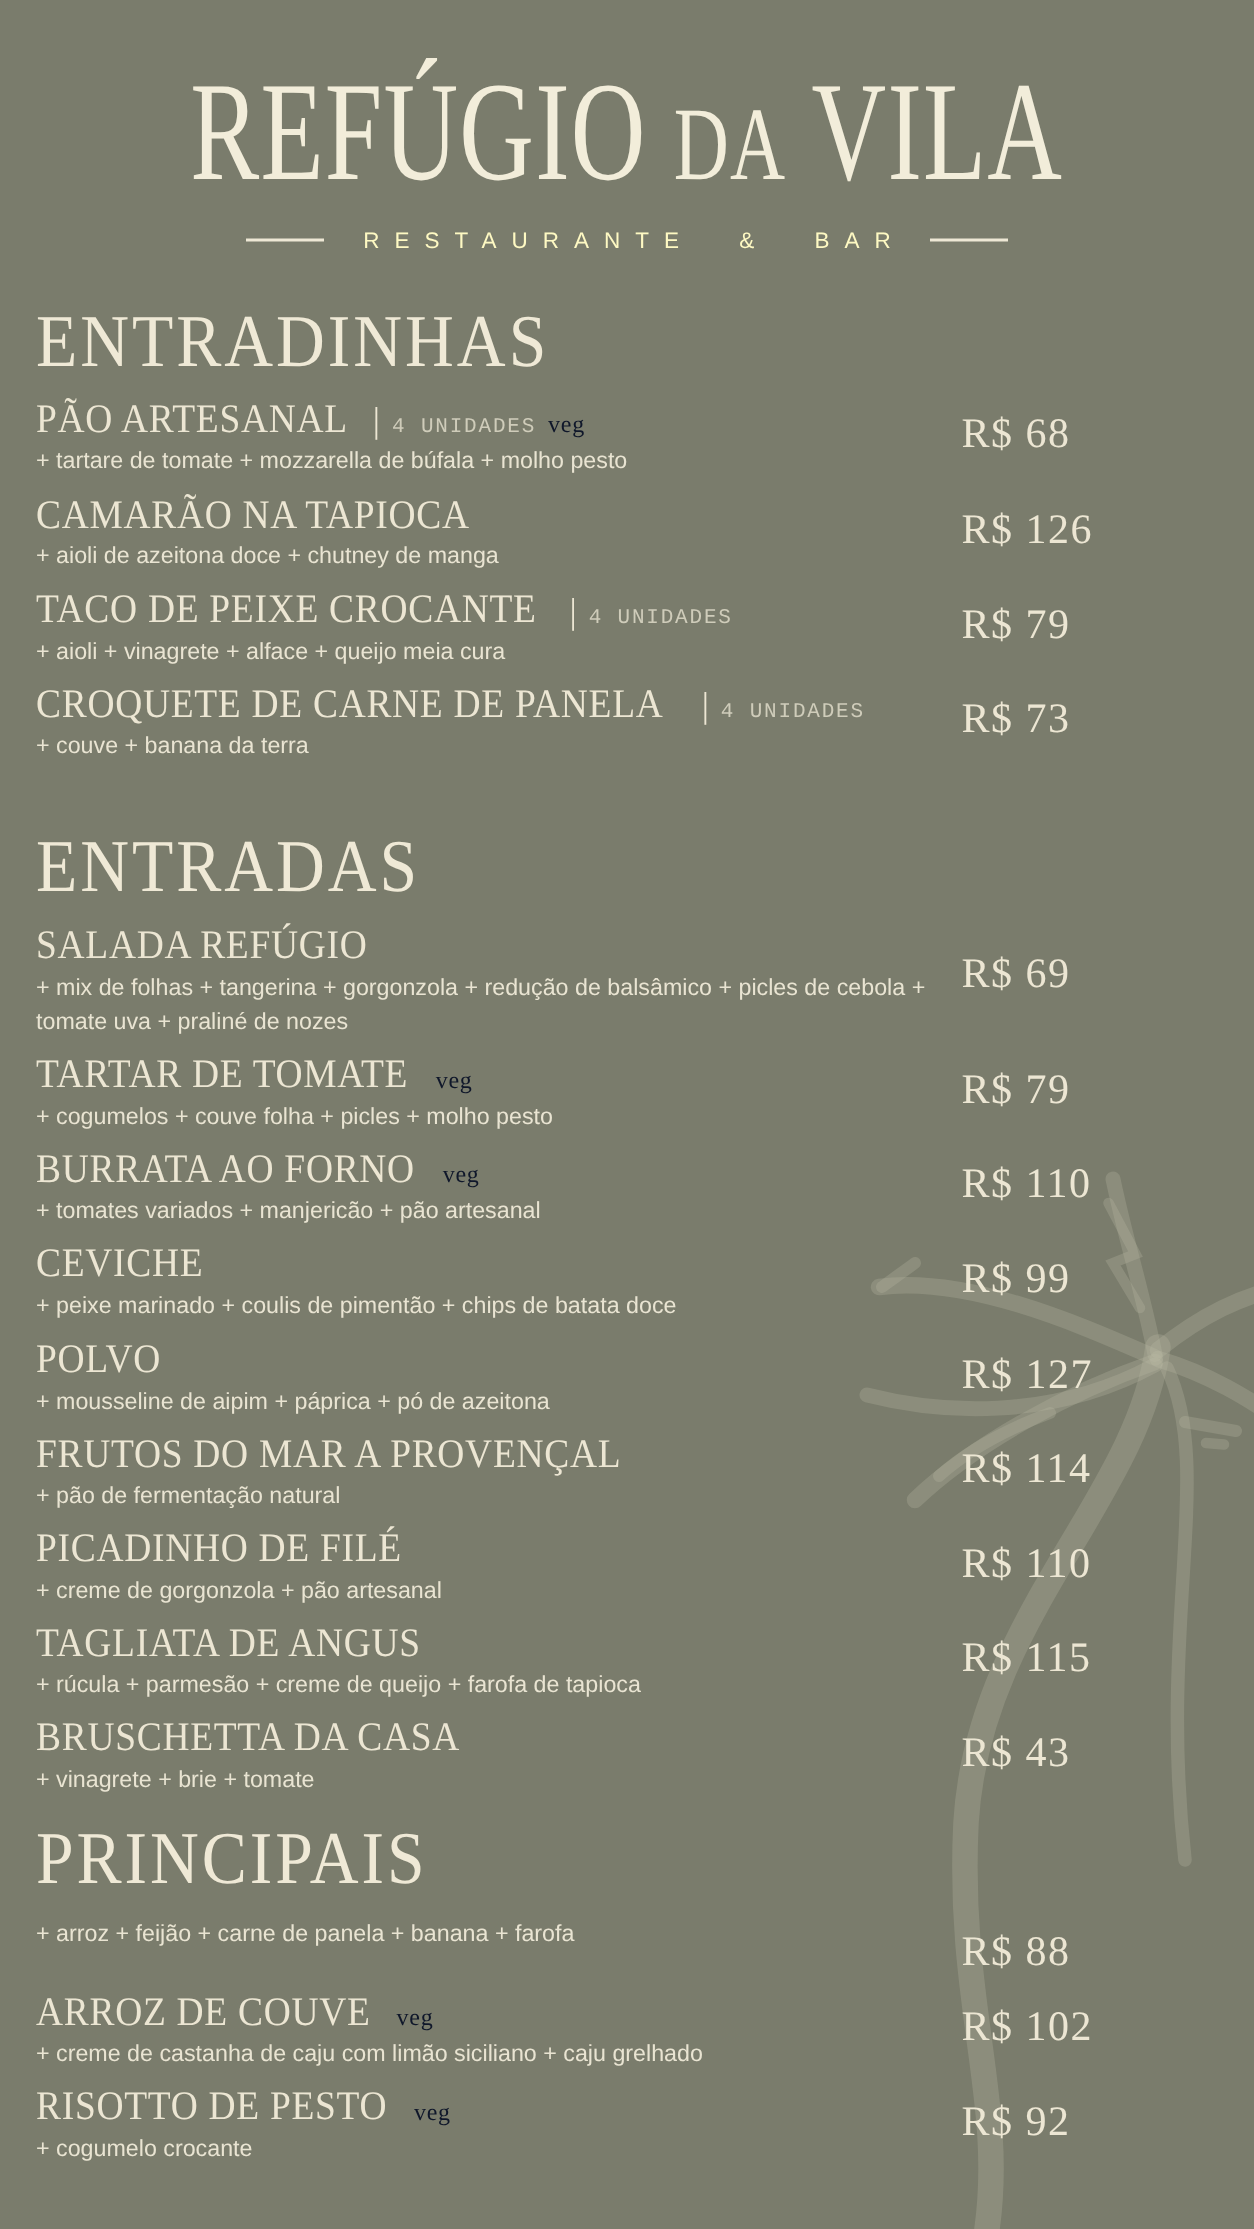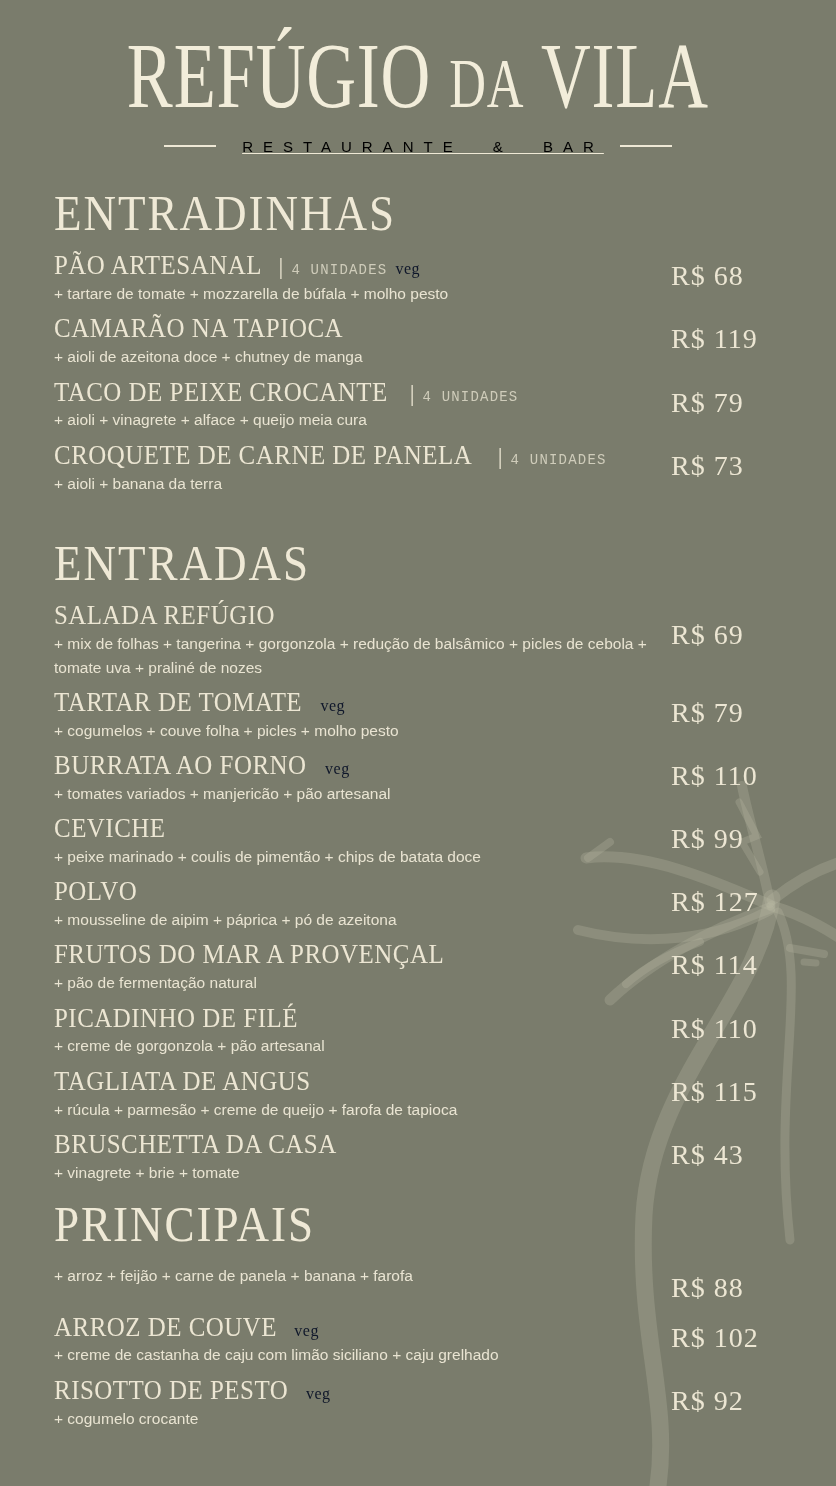--- a/index.html
+++ b/index.html
@@ -10,21 +10,21 @@
     color:#efe9d6;
     overflow:hidden;
     position:relative;
   }
   .page{position:relative;width:836px;height:1486px;z-index:1;}
 
   
   .watermark{position:absolute;left:520px;top:760px;width:316px;height:726px;z-index:0;pointer-events:none;}
 
   
-  .header{padding-top:25px;text-align:center;position:relative;z-index:2;text-decoration:underline;}
+  .header{padding-top:39px;text-align:center;position:relative;z-index:2;}
   .title{
     font-family:"Liberation Serif", serif;
     font-weight:400;
     font-size:84px;
     line-height:1.08;
     color:#f2edda;
     letter-spacing:1px;
     display:inline-block;
     transform:scale(0.82,1.12);
     transform-origin:center top;
@@ -32,25 +32,25 @@
   }
   .title .small{font-size:62px;}
   .subtitle-row{
     margin-top:22px;
     display:flex;align-items:center;justify-content:center;gap:16px;
   }
   .subtitle-row .rule{width:52px;height:2px;background:#eee8d5;}
   .subtitle{
     font-family:"Liberation Sans", sans-serif;
     font-size:15px;letter-spacing:10px;word-spacing:16px;
-    color:#000000;white-space:nowrap;text-indent:10px;text-align:right;
+    color:#fef9c3;white-space:nowrap;text-indent:10px;text-align:right;
   }
 
   
-  .content{padding:0 40px 0 54px;position:relative;z-index:2;}
+  .content{padding:0 40px 0 24px;position:relative;z-index:2;}
   .section-title{
     font-family:"Liberation Serif", serif;
     font-weight:400;
     font-size:46px;line-height:1.1;
     letter-spacing:2px;
     color:#efe9d6;
     margin:0 0 14px 0;
     transform:scale(0.98,1.08);transform-origin:left top;
   }
   .section{margin:0;}
@@ -153,21 +153,21 @@
         <div class="price">R$ 68</div>
       </div>
 
       <div class="item">
         <div class="item-main">
           <div class="item-title">
             <span class="name">CAMARÃO NA TAPIOCA</span>
           </div>
           <div class="desc">+ aioli de azeitona doce + chutney de manga</div>
         </div>
-        <div class="price">R$ 119</div>
+        <div class="price">R$ 126</div>
       </div>
 
       <div class="item">
         <div class="item-main">
           <div class="item-title">
             <span class="name">TACO DE PEIXE CROCANTE</span>
             <span class="bar">|</span>
             <span class="units">4 UNIDADES</span>
           </div>
           <div class="desc">+ aioli + vinagrete +  alface + queijo meia cura</div>
@@ -175,21 +175,21 @@
         <div class="price">R$ 79</div>
       </div>
 
       <div class="item">
         <div class="item-main">
           <div class="item-title">
             <span class="name">CROQUETE DE CARNE DE PANELA</span>
             <span class="bar">|</span>
             <span class="units">4 UNIDADES</span>
           </div>
-          <div class="desc">+ aioli + banana da terra</div>
+          <div class="desc">+ couve + banana da terra</div>
         </div>
         <div class="price">R$ 73</div>
       </div>
     </div>
 
     <div class="section second">
       <h2 class="section-title">ENTRADAS</h2>
 
       <div class="item">
         <div class="item-main">

